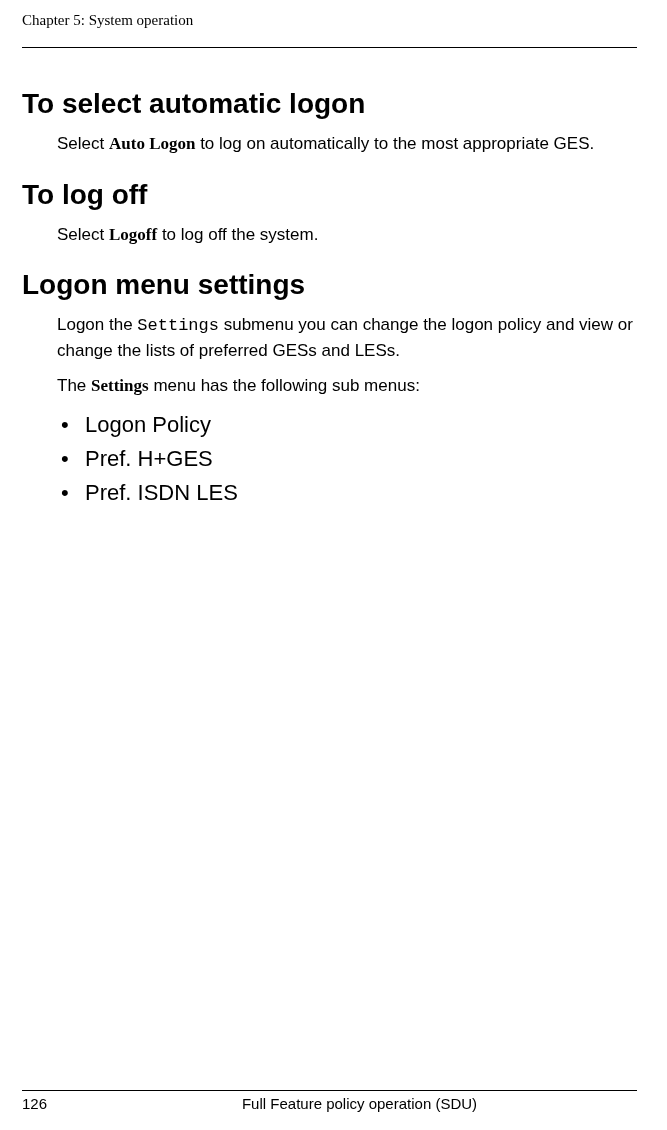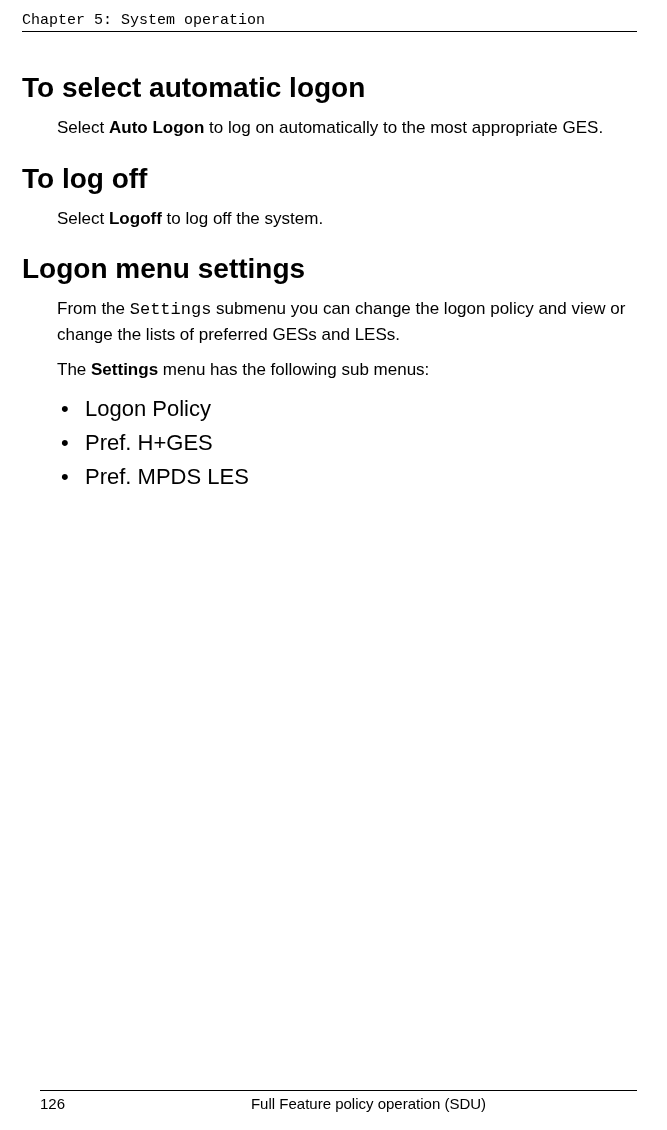--- a/index.html
+++ b/index.html
@@ -15,40 +15,39 @@
     }
     .page {
       padding: 12px 30px 20px 22px;
       height: 100%;
       box-sizing: border-box;
       position: relative;
     }
     .running-header {
       font-size: 15px;
       border-bottom: 1.5px solid #000;
-      padding-bottom: 2px;
+      padding-bottom: 18px;
       margin-bottom: 40px;
-      font-family: Liberation Mono, monospace;
     }
     .section-heading {
       font-weight: bold;
       font-size: 28px;
       margin-top: 22px;
       margin-bottom: 12px;
       font-family: 'Trebuchet MS', 'Lucida Sans', Arial, sans-serif;
     }
     .body-text {
       font-size: 17px;
       line-height: 1.45;
       margin-left: 35px;
       margin-bottom: 10px;
       font-family: 'Trebuchet MS', 'Lucida Sans', Arial, sans-serif;
     }
     .mono {
-      font-family: Liberation Sans, sans-serif;
+      font-family: Liberation Serif, serif;
       font-weight: bold;
     }
     .mono-light {
       font-family: 'Courier New', Courier, monospace;
       font-weight: normal;
     }
     ul.bullets {
       list-style: none;
       margin: 6px 0 12px 35px;
       padding: 0;
@@ -61,21 +60,21 @@
       font-family: 'Trebuchet MS', 'Lucida Sans', Arial, sans-serif;
     }
     ul.bullets li::before {
       content: "•";
       position: absolute;
       left: 4px;
       top: 0;
     }
     .footer {
       position: absolute;
-      left: 40px;
+      left: 22px;
       right: 30px;
       bottom: 18px;
       border-top: 1.5px solid #000;
       padding-top: 4px;
       font-size: 15px;
       display: flex;
       align-items: flex-end;
       font-family: 'Trebuchet MS', 'Lucida Sans', Arial, sans-serif;
     }
     .page-num {
@@ -97,28 +96,28 @@
     <span> Select </span><span class="mono">Auto Logon</span><span> to log on automatically to the most appropriate GES.</span>
   </div>
 
   <div class="section-heading">To log off</div>
   <div class="body-text">
     <span>Select </span><span class="mono">Logoff</span><span> to log off the system.</span><br>
   </div>
 
   <div class="section-heading">Logon menu settings</div>
   <div class="body-text">
-    <span>From the </span><span class="mono-light">Settings</span><span> submenu you can change the logon policy and view or change the lists of preferred GESs and LESs.</span>
+    <span>Logon the </span><span class="mono-light">Settings</span><span> submenu you can change the logon policy and view or change the lists of preferred GESs and LESs.</span>
   </div>
   <div class="body-text">
     <span>The </span><span class="mono">Settings</span><span> menu has the following sub menus:</span>
   </div>
   <ul class="bullets">
     <li>Logon Policy</li>
     <li>Pref. H+GES</li>
-    <li>Pref. MPDS LES</li>
+    <li>Pref. ISDN LES</li>
   </ul>
 
   <div class="footer">
     <span class="page-num">126</span>
     <span class="footer-title">Full Feature policy operation (SDU)</span>
   </div>
 </div>
 
 </body></html>

